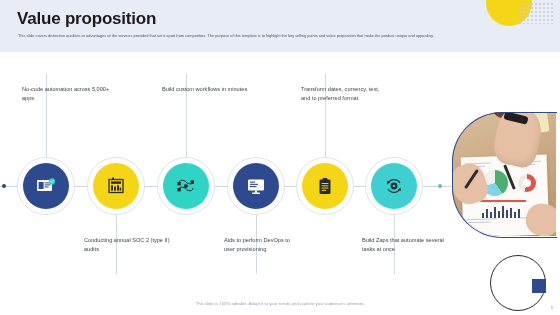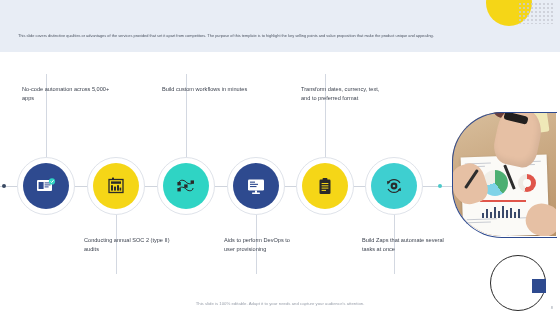--- a/index.html
+++ b/index.html
@@ -171,20 +171,21 @@
 </style>
 </head>
 <body>
 
 <div id="slide">
 
   <div class="header-band"></div>
   <div class="corner-dot-circle"></div>
   <div class="corner-dots"></div>
 
+  <div class="page-title">Value proposition</div>
   <div class="subtitle">This slide covers distinctive qualities or advantages of the services provided that set it apart from competitors. The purpose of this template is to highlight the key selling points and value proposition that make the product unique and appealing.</div>
 
   <div class="timeline-line"></div>
   <div class="end-dot"></div>
 
   <div class="mini-dot" style="left:127px"></div>
   <div class="mini-dot" style="left:199px"></div>
   <div class="mini-dot" style="left:268px"></div>
   <div class="mini-dot" style="left:337px"></div>
   <div class="mini-dot" style="left:405px"></div>

